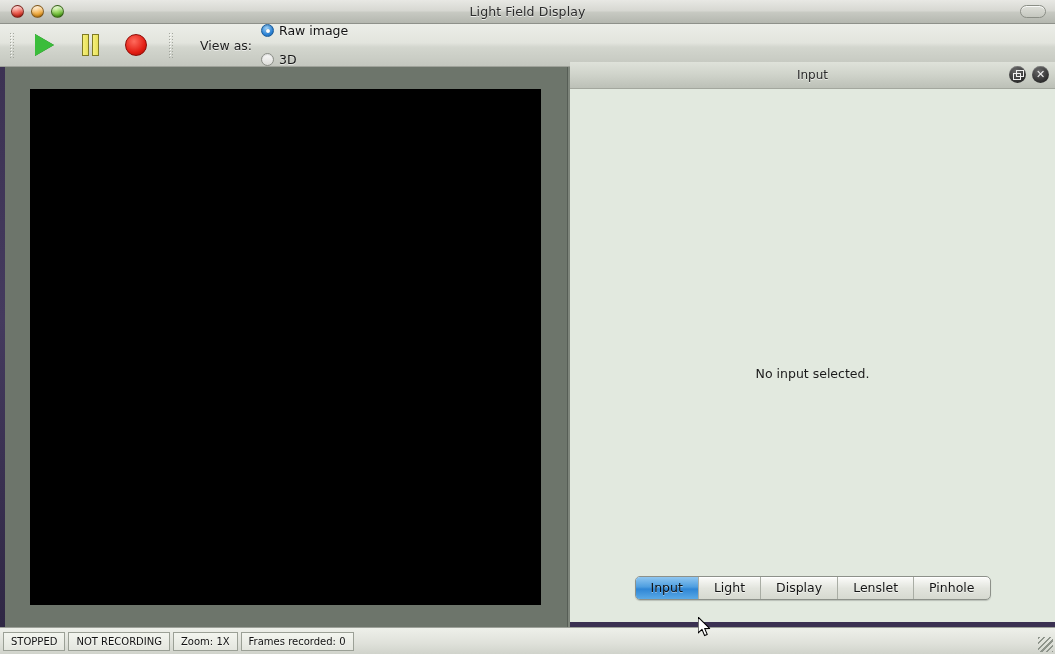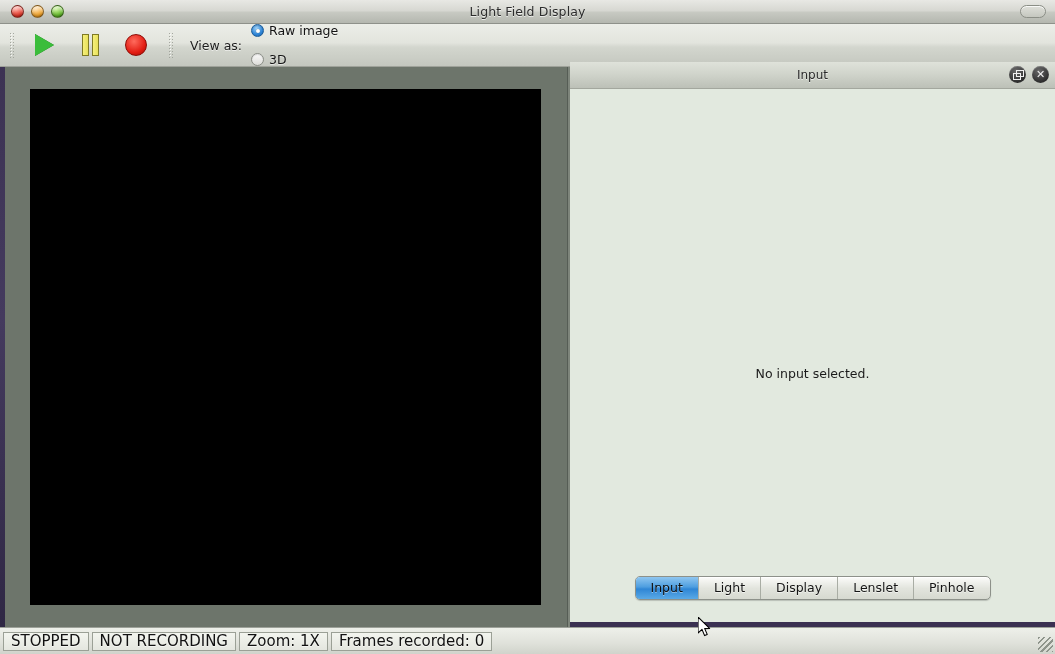--- a/index.html
+++ b/index.html
@@ -76,21 +76,21 @@
     display: block; width: 7px; height: 22px;
     background: linear-gradient(to right, #f5f07a, #e8e05c);
     border: 1px solid #7e7a24;
   }
   .ico-record {
     width: 22px; height: 22px; border-radius: 50%;
     background: radial-gradient(circle at 40% 32%, #ff6b5d, #e21c12 62%, #9d0b04);
     border: 1px solid #8d0b05;
   }
   .viewas-label {
-    font-size: 12.5px; color: #1d1d1d; margin-left: 10px; margin-right: 9px;
+    font-size: 12.5px; color: #1d1d1d; margin-left: 20px; margin-right: 9px;
     text-shadow: 0 1px 0 rgba(255,255,255,.6);
   }
   .radio-group { display: flex; gap: 14px; flex-direction: column; }
   .radio-item { display: flex; align-items: center; gap: 5px; }
   .radio-dot {
     width: 13px; height: 13px; border-radius: 50%;
     background: linear-gradient(to bottom, #fbfbfb, #dcdcd8);
     border: 1px solid #8b8e87;
     box-shadow: inset 0 1px 1px rgba(0,0,0,.12);
     display: flex; align-items: center; justify-content: center;
@@ -200,21 +200,21 @@
   
   .statusbar {
     position: absolute; left: 0; bottom: 0; width: 1055px; height: 27px;
     background: linear-gradient(to bottom, #eef0ea, #dfe1da 60%, #d0d3cb);
     border-top: 1px solid #9ea29a;
     display: flex; align-items: center; padding-left: 3px;
   }
   .status-cell {
     height: 19px; display: flex; align-items: center; padding: 0 7px;
     margin-right: 3px;
-    font-size: 15px; color: #111;
+    font-size: 10px; color: #111;
     border: 1px solid #9ba096;
     background: linear-gradient(to bottom, #f3f5ef, #e4e6df);
     text-shadow: 0 1px 0 rgba(255,255,255,.6);
   }
   .grip {
     position: absolute; right: 2px; bottom: 2px; width: 15px; height: 15px;
     background-image: repeating-linear-gradient(135deg, #8e948b 0 1.5px, transparent 1.5px 4px);
   }
 
   

